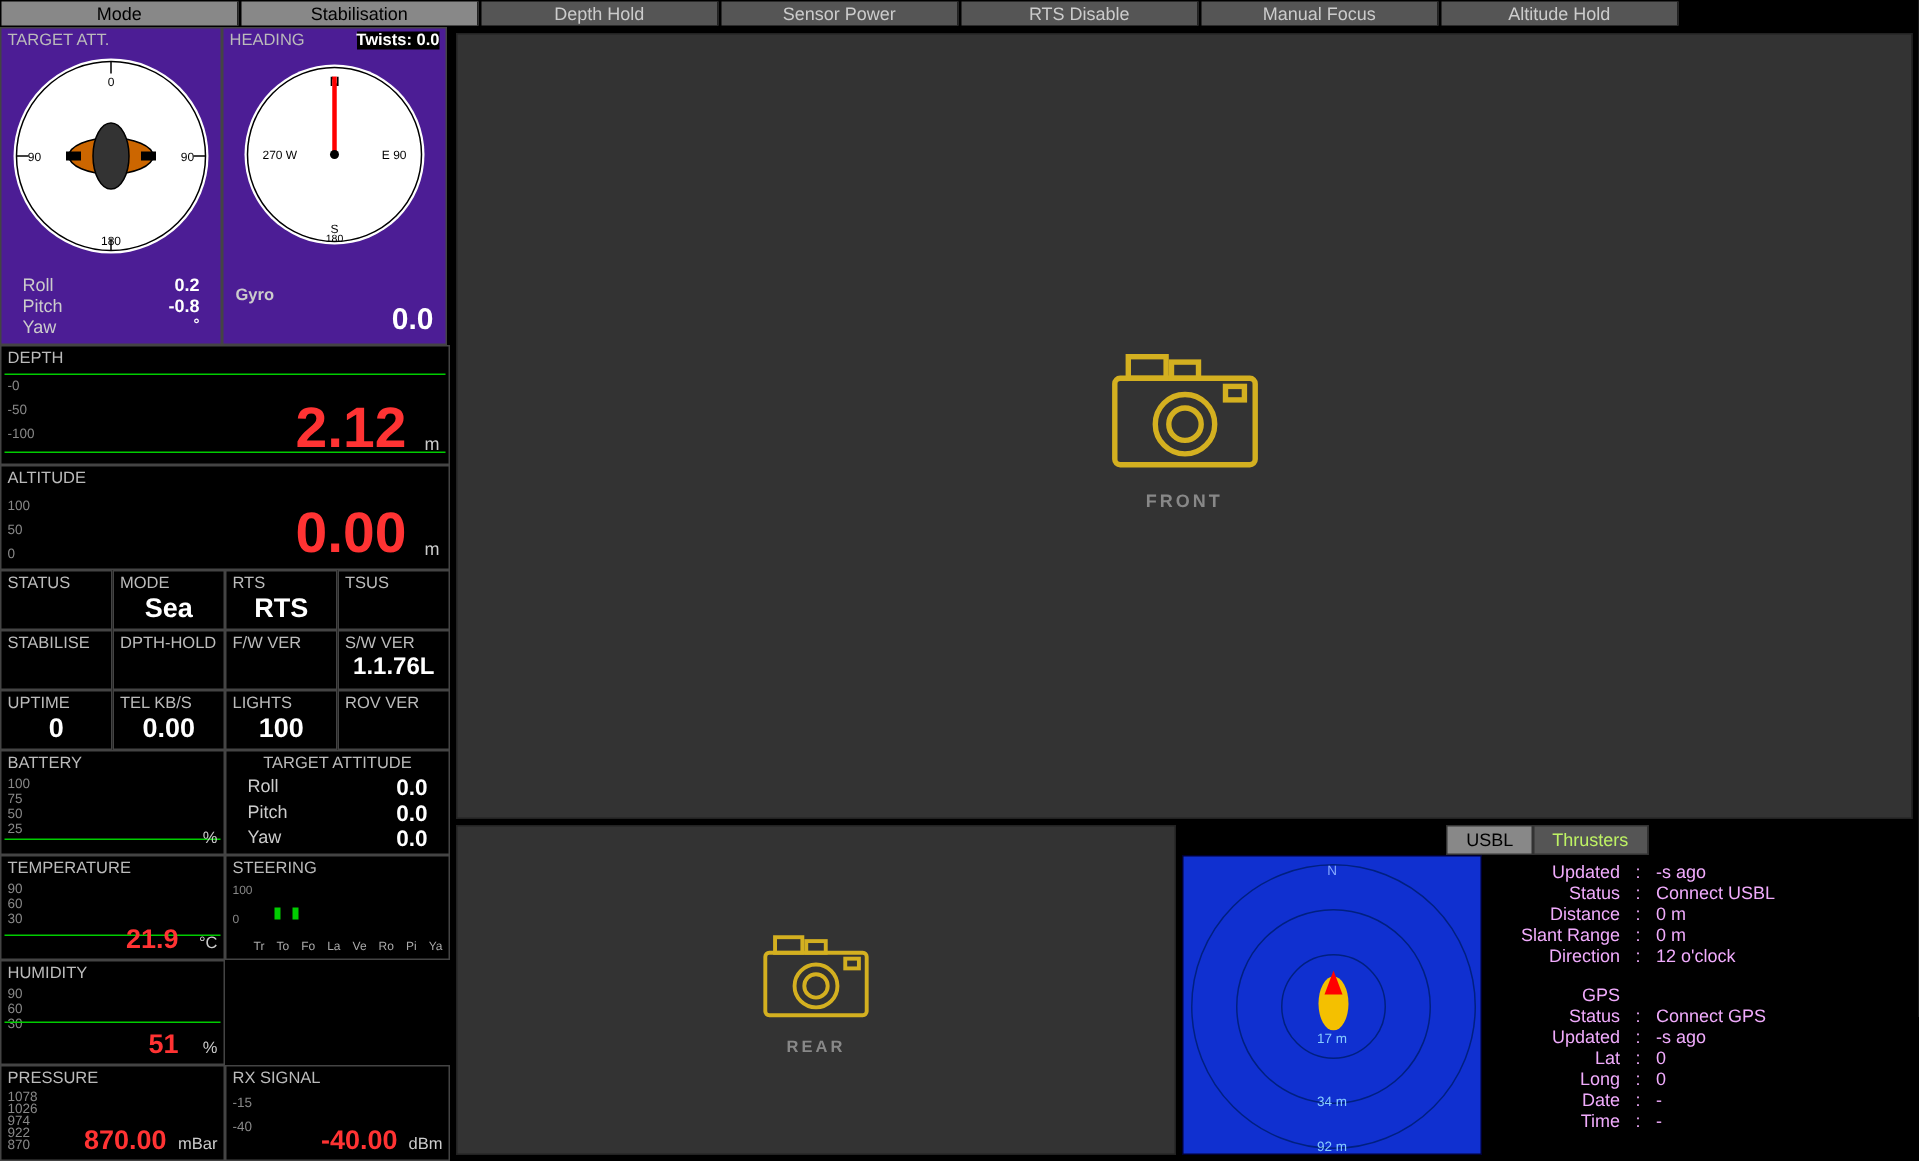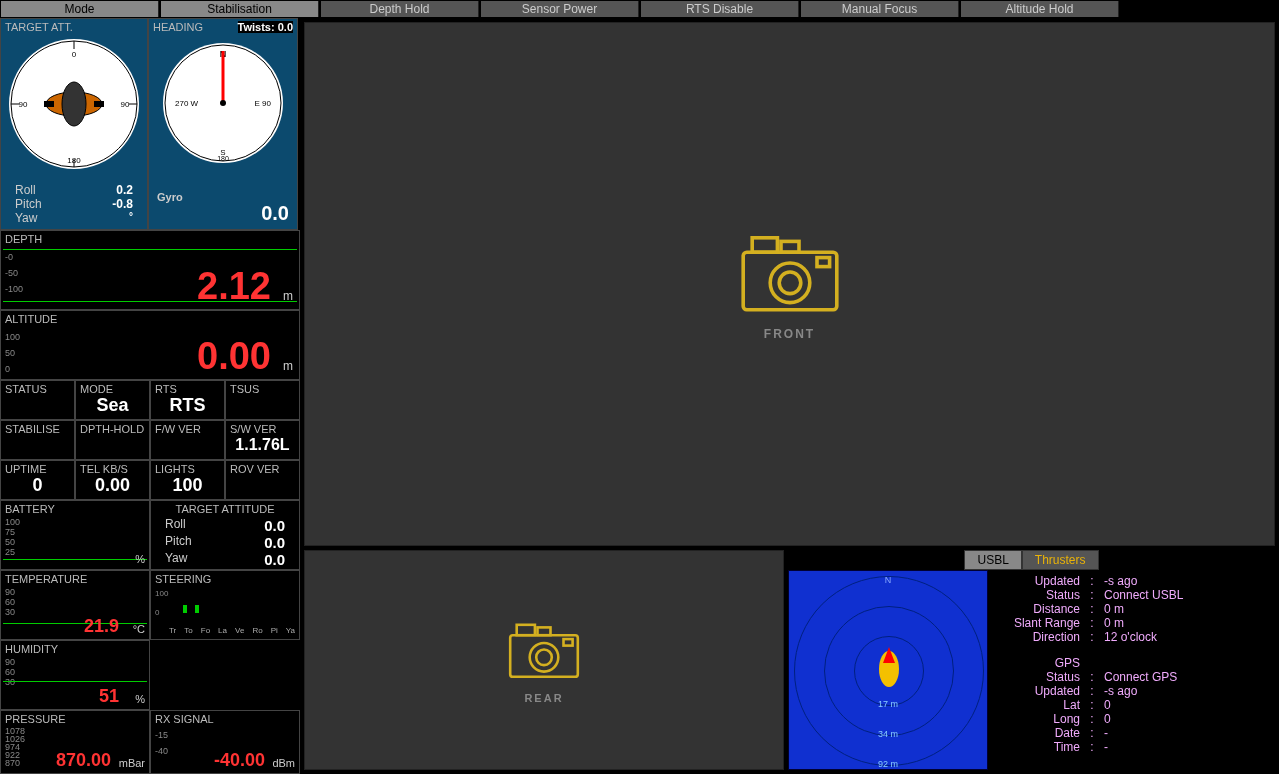--- a/index.html
+++ b/index.html
@@ -40,21 +40,21 @@
 .panel-title {
   font-size: 11px;
   color: #bbb;
   padding: 2px 4px;
 }
 .dial {
   width: 148px;
   height: 212px;
   border: 1px solid #444;
   position: relative;
-  background: #0c4a6e;
+  background: #4c1d95;
 }
 .bigval {
   font-size: 38px;
   font-weight: bold;
   color: #f33;
   text-align: right;
   padding-right: 28px;
   line-height: 1;
 }
 .unit {
@@ -122,21 +122,21 @@
   align-items: center;
   justify-content: center;
   flex-direction: column;
   position: relative;
 }
 .camicon { width: 110px; height: 90px; }
 .camicon svg { width: 100%; height: 100%; }
 .camlabel { color: #888; font-weight: bold; letter-spacing: 2px; margin-top: 10px; }
 .tabs { display: flex; }
 .tab {
-  background: #555; color: #eab308;
+  background: #555; color: #bef264;
   padding: 2px 12px;
   font-size: 12px;
   border: 1px solid #333;
   cursor: pointer;
 }
 .tab.active { background: #888; color: #000; }
 .sonar {
   background: #1030d0;
   width: 200px; height: 200px;
   position: relative;
@@ -461,21 +461,21 @@
         <div style="display:flex">
           <div class="sonar">
             <div class="ring" style="width:190px;height:190px;left:5px;top:5px"></div>
             <div class="ring" style="width:130px;height:130px;left:35px;top:35px"></div>
             <div class="ring" style="width:70px;height:70px;left:65px;top:65px"></div>
             <div style="position:absolute;left:50%;top:4px;transform:translateX(-50%);color:#8af;font-size:9px">N</div>
             <svg style="position:absolute;left:88px;top:72px" width="24" height="44">
               <ellipse cx="12" cy="26" rx="10" ry="18" fill="#f4c000"></ellipse>
               <polygon points="12,4 6,20 18,20" fill="#f00"></polygon>
             </svg>
-            <div style="position:absolute;left:50%;top:128px;transform:translateX(-50%);color:#8cf;font-size:9px">17 m</div>
+            <div style="position:absolute;left:50%;top:116px;transform:translateX(-50%);color:#8cf;font-size:9px">17 m</div>
             <div style="position:absolute;left:50%;top:158px;transform:translateX(-50%);color:#8cf;font-size:9px">34 m</div>
             <div style="position:absolute;left:50%;top:188px;transform:translateX(-50%);color:#8cf;font-size:9px">92 m</div>
           </div>
           <div class="infotable">
             <div class="irow">
                 <div class="ikey">Updated</div>
                 <div class="icol">:</div>
                 <div class="ival">-s ago</div>
               </div>
             <div class="irow">

